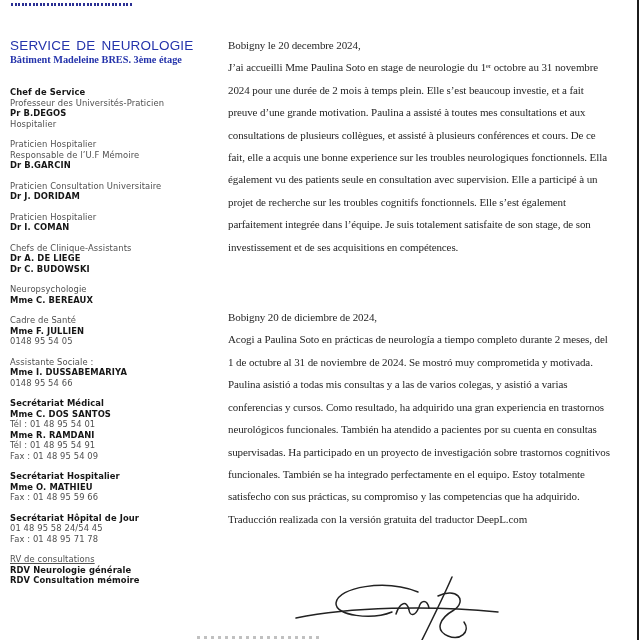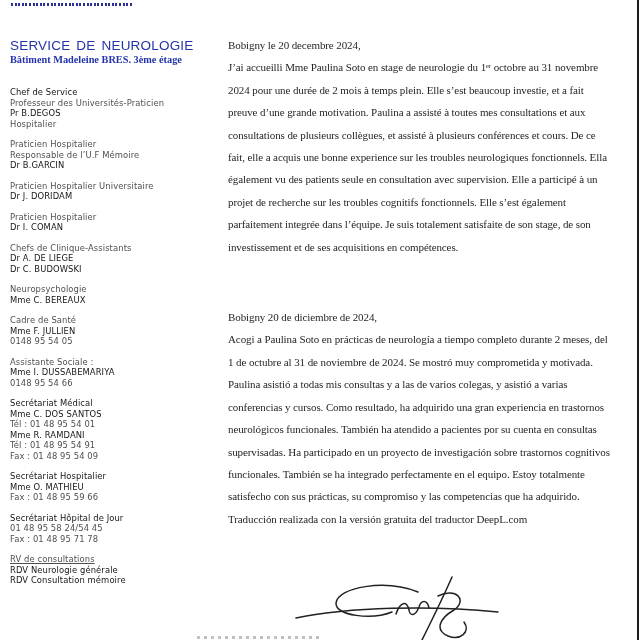--- a/index.html
+++ b/index.html
@@ -35,21 +35,21 @@
     color: #2433ab;
   }
   .sections { margin-top: 21px; }
   .sec { margin-bottom: 10px; }
   .sline {
     font-family: "DejaVu Sans", sans-serif;
     font-size: 8.4px; line-height: 10.5px;
     color: #4f4f4f; letter-spacing: 0.1px;
     white-space: nowrap;
   }
-  .sline.b { font-weight: 400; color: #161616; }
+  .sline.b { font-weight: 700; color: #161616; }
   .sline.u { text-decoration: underline; }
   
   .letter { position: absolute; left: 188px; top: 34px; width: 402px; margin-left: 40px; }
   .lblock {
     font-family: "Liberation Serif", serif;
     font-size: 11px; line-height: 22.4px;
     color: #262626; letter-spacing: -0.1px;
     white-space: pre;
   }
   .date-es { margin-top: 48px; }
@@ -78,21 +78,21 @@
         <div class="sline">Professeur des Universités-Praticien</div>
         <div class="sline b">Pr B.DEGOS</div>
         <div class="sline">Hospitalier</div>
       </div>
       <div class="sec">
         <div class="sline">Praticien Hospitalier</div>
         <div class="sline">Responsable de l’U.F Mémoire</div>
         <div class="sline b">Dr B.GARCIN</div>
       </div>
       <div class="sec">
-        <div class="sline">Praticien Hospitalier Universitaire</div>
+        <div class="sline">Praticien Consultation Universitaire</div>
         <div class="sline b">Dr J. DORIDAM</div>
       </div>
       <div class="sec">
         <div class="sline">Praticien Hospitalier</div>
         <div class="sline b">Dr I. COMAN</div>
       </div>
       <div class="sec">
         <div class="sline">Chefs de Clinique-Assistants</div>
         <div class="sline b">Dr A. DE LIEGE</div>
         <div class="sline b">Dr C. BUDOWSKI</div>

